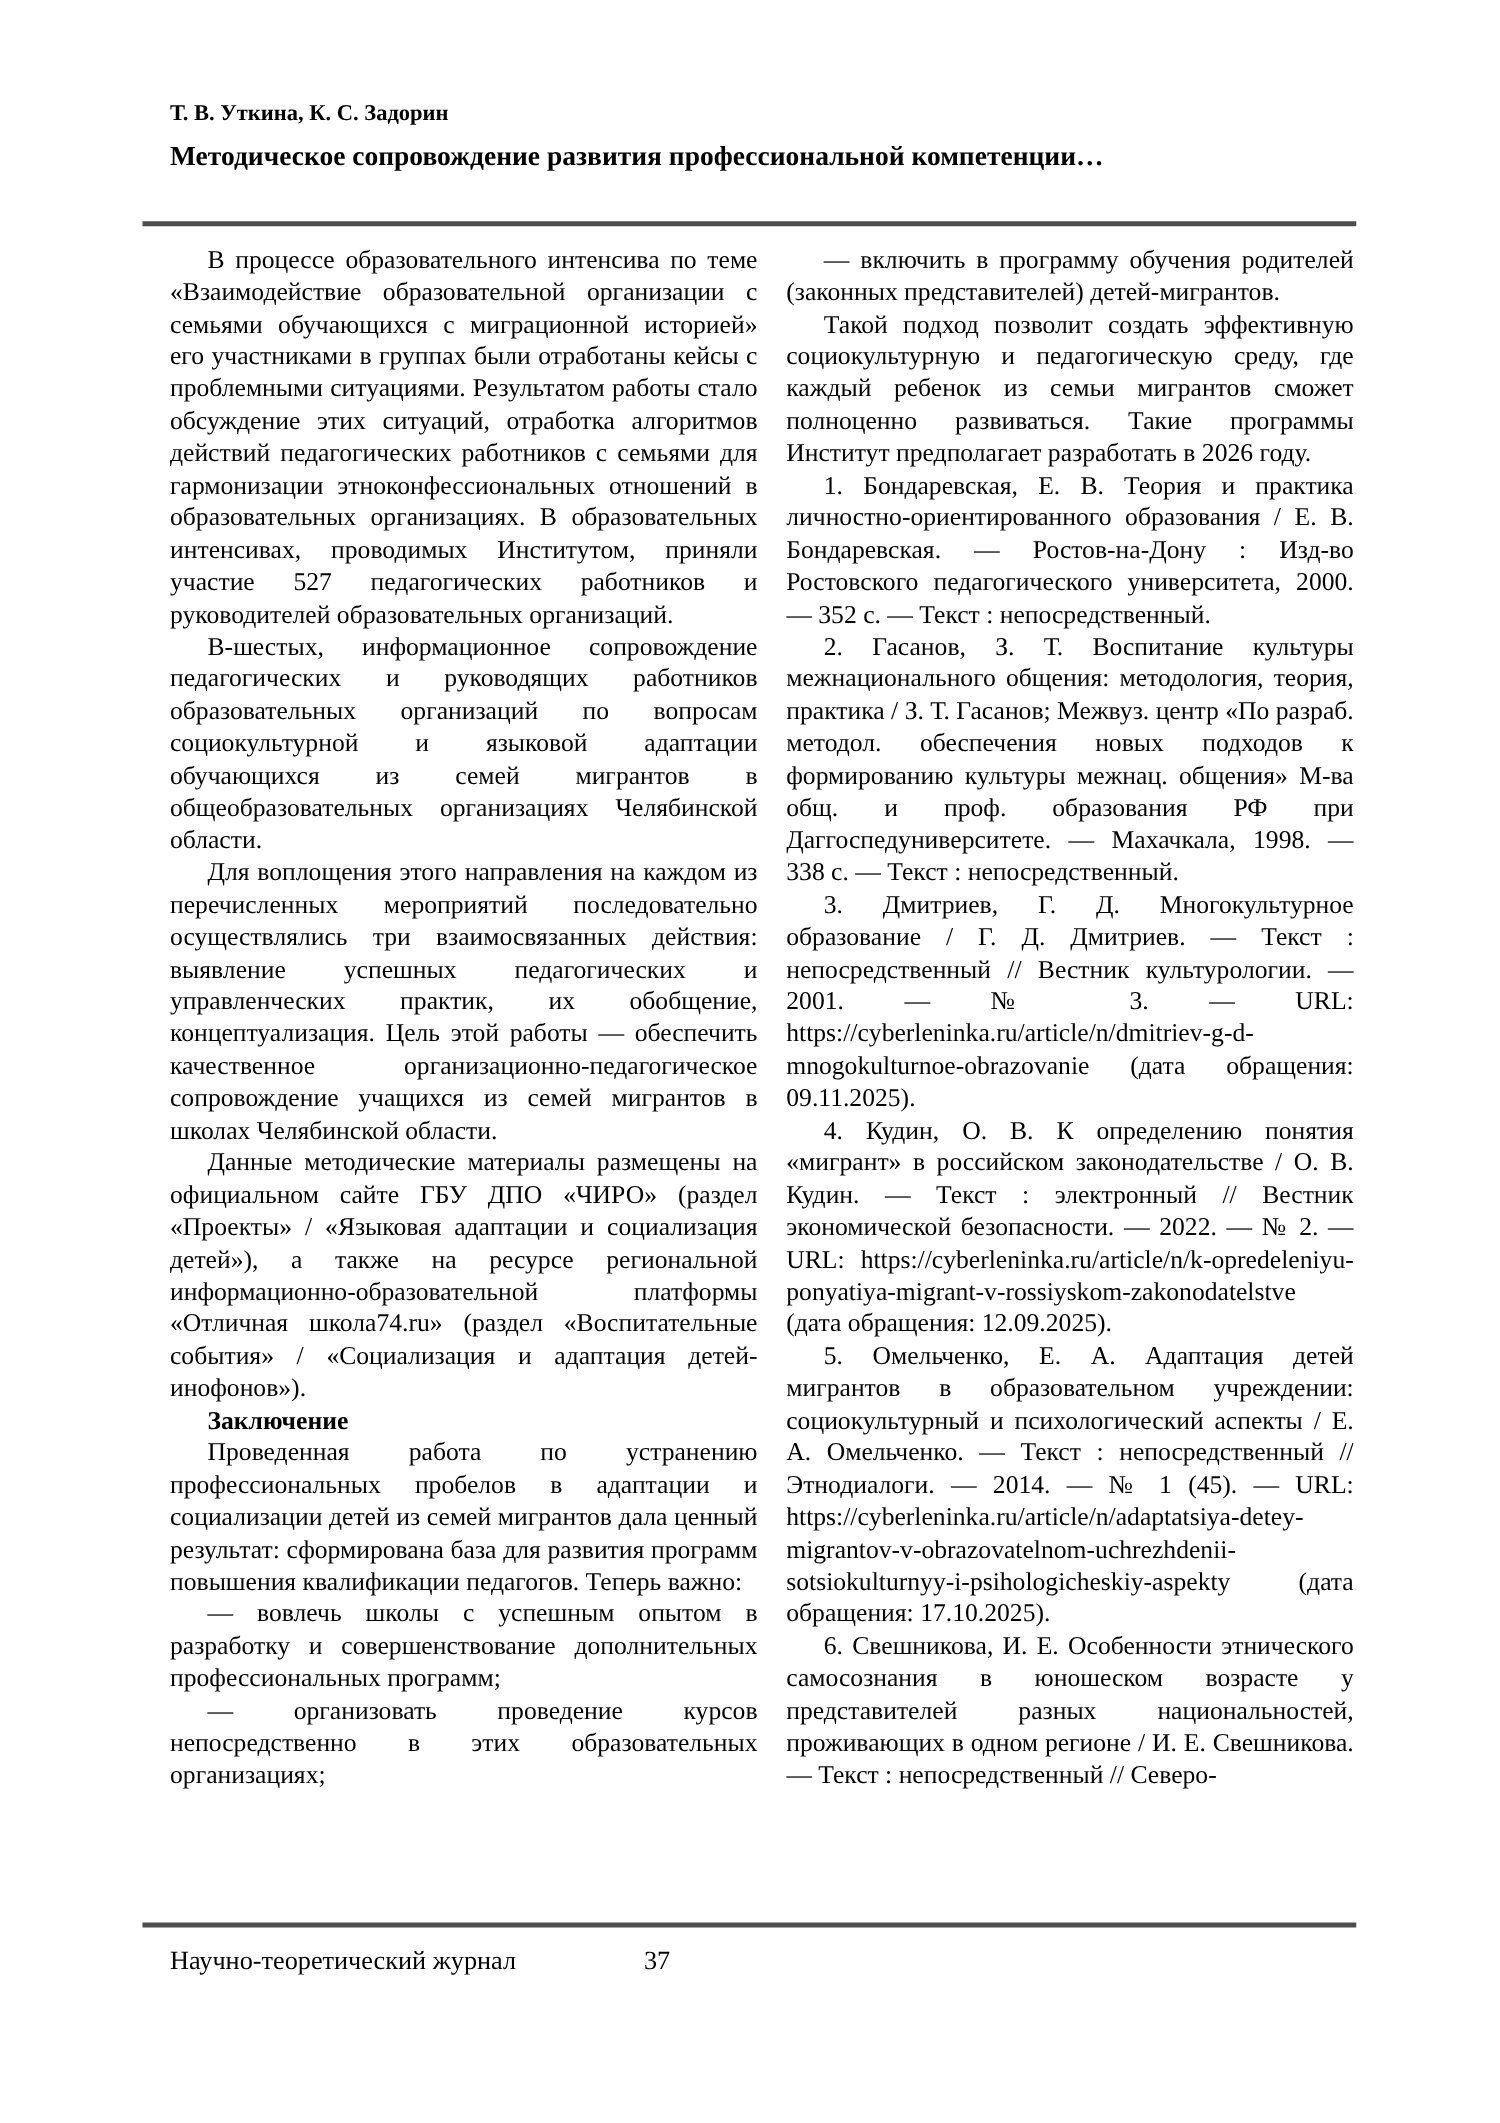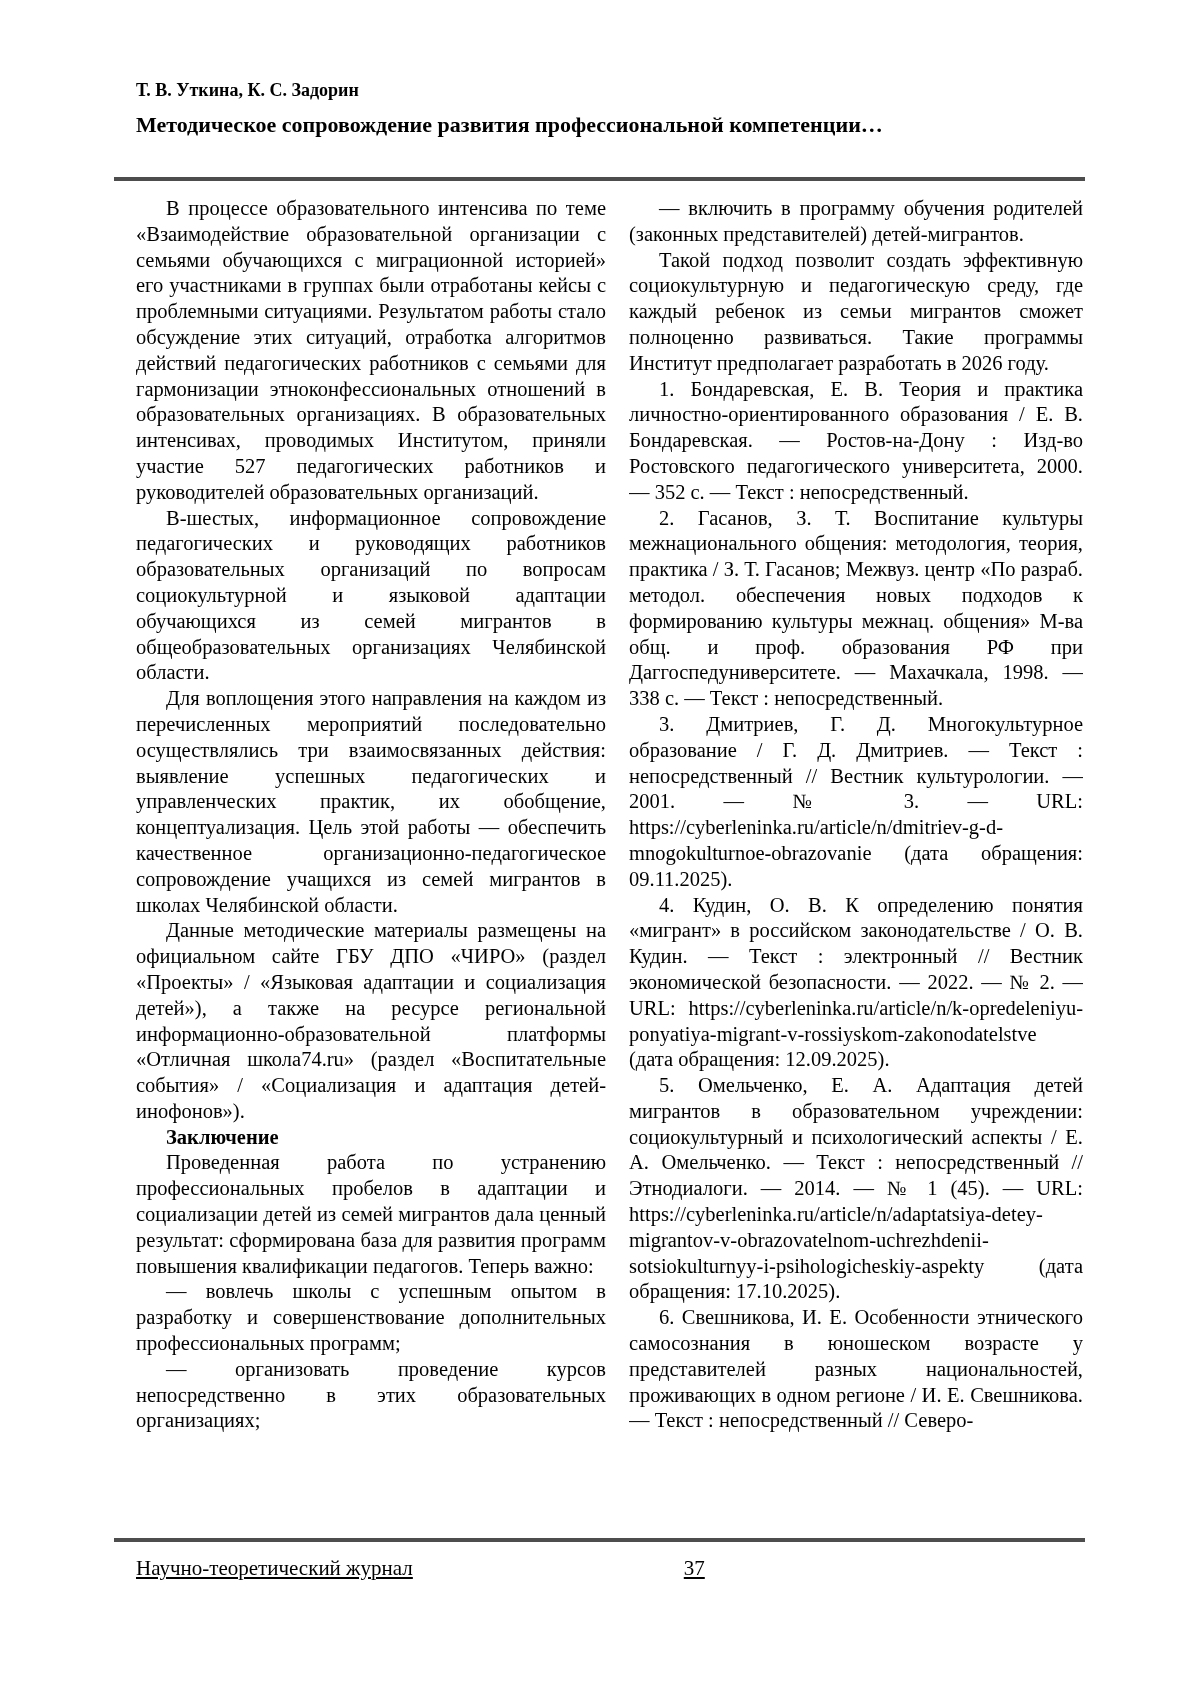--- a/index.html
+++ b/index.html
@@ -41,24 +41,24 @@
     overflow: hidden;
   }
   .blk { margin: 0; text-indent: 30px; }
   .hd { font-weight: bold; }
   .spaced { margin-top: 18px; }
   .ref { overflow-wrap: break-word; }
 
   
   .footer {
     position: absolute; left: 136px; top: 1556px; width: 948px;
-    font-size: 21px; display: flex; align-items: baseline; text-decoration: underline;
+    font-size: 21px; display: flex; align-items: baseline;
   }
   .footer .f-left  { flex: 0 0 40%; text-align: left; }
-  .footer .f-mid   { flex: 0 0 20%; text-align: right; }
+  .footer .f-mid   { flex: 0 0 20%; text-align: left; }
   .footer .f-right { flex: 0 0 40%; text-align: right; }
 </style>
 </head>
 <body>
 
 <div class="page">
 
   <div class="running-head">
     <p class="authors">Т. В. Уткина, К. С. Задорин</p>
     <p class="head-title">Методическое сопровождение развития профессиональной компетенции…</p>

